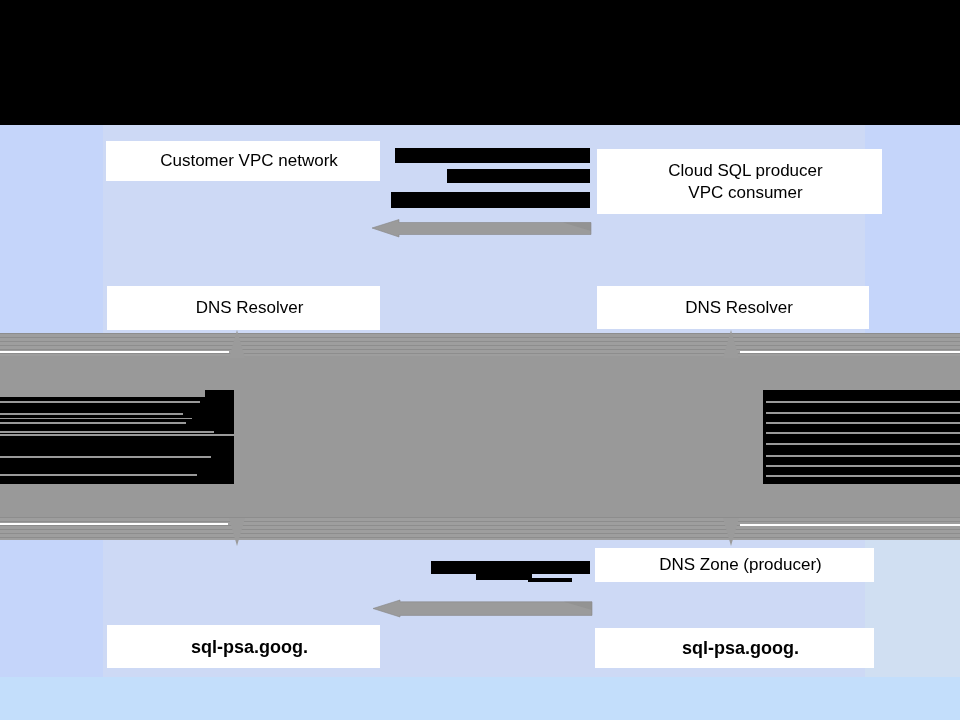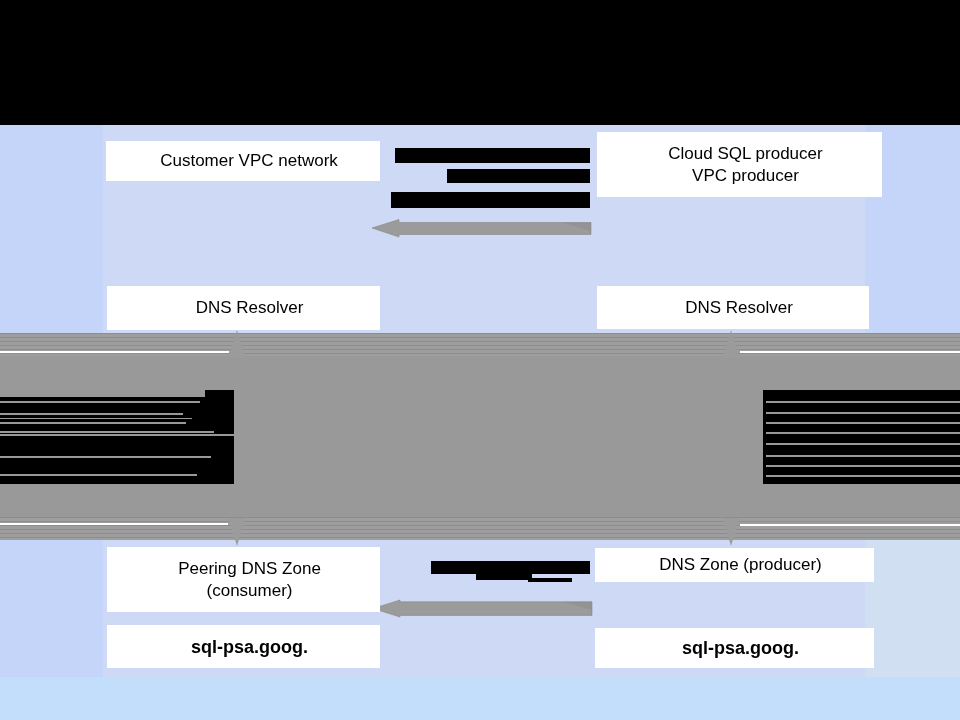--- a/index.html
+++ b/index.html
@@ -87,37 +87,33 @@
     <polygon points="372,228 399,219.5 399,222.5 591,222.5 591,234.5 399,234.5 399,237" fill="var(--arrow)" stroke="var(--arrow-edge)" stroke-width="0.6"></polygon>
     <polygon points="563,222.5 591,222.5 591,231" fill="#8d8d8d" opacity="0.55"></polygon>
     <polygon points="373,608.5 400,600 400,601.8 592,601.8 592,615.4 400,615.4 400,617" fill="var(--arrow)" stroke="var(--arrow-edge)" stroke-width="0.6"></polygon>
     <polygon points="564,601.8 592,601.8 592,610" fill="#8d8d8d" opacity="0.55"></polygon>
   </svg>
 
   <div class="abs labelbox" style="left:106px;top:141px;width:262px;height:40px;">
     <div>Customer VPC network</div>
   </div>
 
-  <div class="abs labelbox" style="left:597px;top:132px;width:273px;height:65px;text-align:right;">
+  <div class="abs labelbox" style="left:597px;top:149px;width:273px;height:65px;text-align:right;">
     <div>Cloud SQL producer</div>
-    <div>VPC producer</div>
+    <div>VPC consumer</div>
   </div>
 
   <div class="abs labelbox" style="left:107px;top:286px;width:261px;height:44px;">
     <div>DNS Resolver</div>
   </div>
 
   <div class="abs labelbox" style="left:597px;top:286px;width:260px;height:43px;">
     <div>DNS Resolver</div>
   </div>
 
-  <div class="abs labelbox" style="left:107px;top:547px;width:261px;height:65px;">
-    <div>Peering DNS Zone</div>
-    <div>(consumer)</div>
-  </div>
 
   <div class="abs labelbox" style="left:595px;top:548px;width:267px;height:34px;">
     <div>DNS Zone (producer)</div>
   </div>
 
   <div class="abs labelbox bold" style="left:107px;top:625px;width:261px;height:43px;">
     <div>sql-psa.goog.</div>
   </div>
 
   <div class="abs labelbox bold" style="left:595px;top:628px;width:267px;height:40px;">

